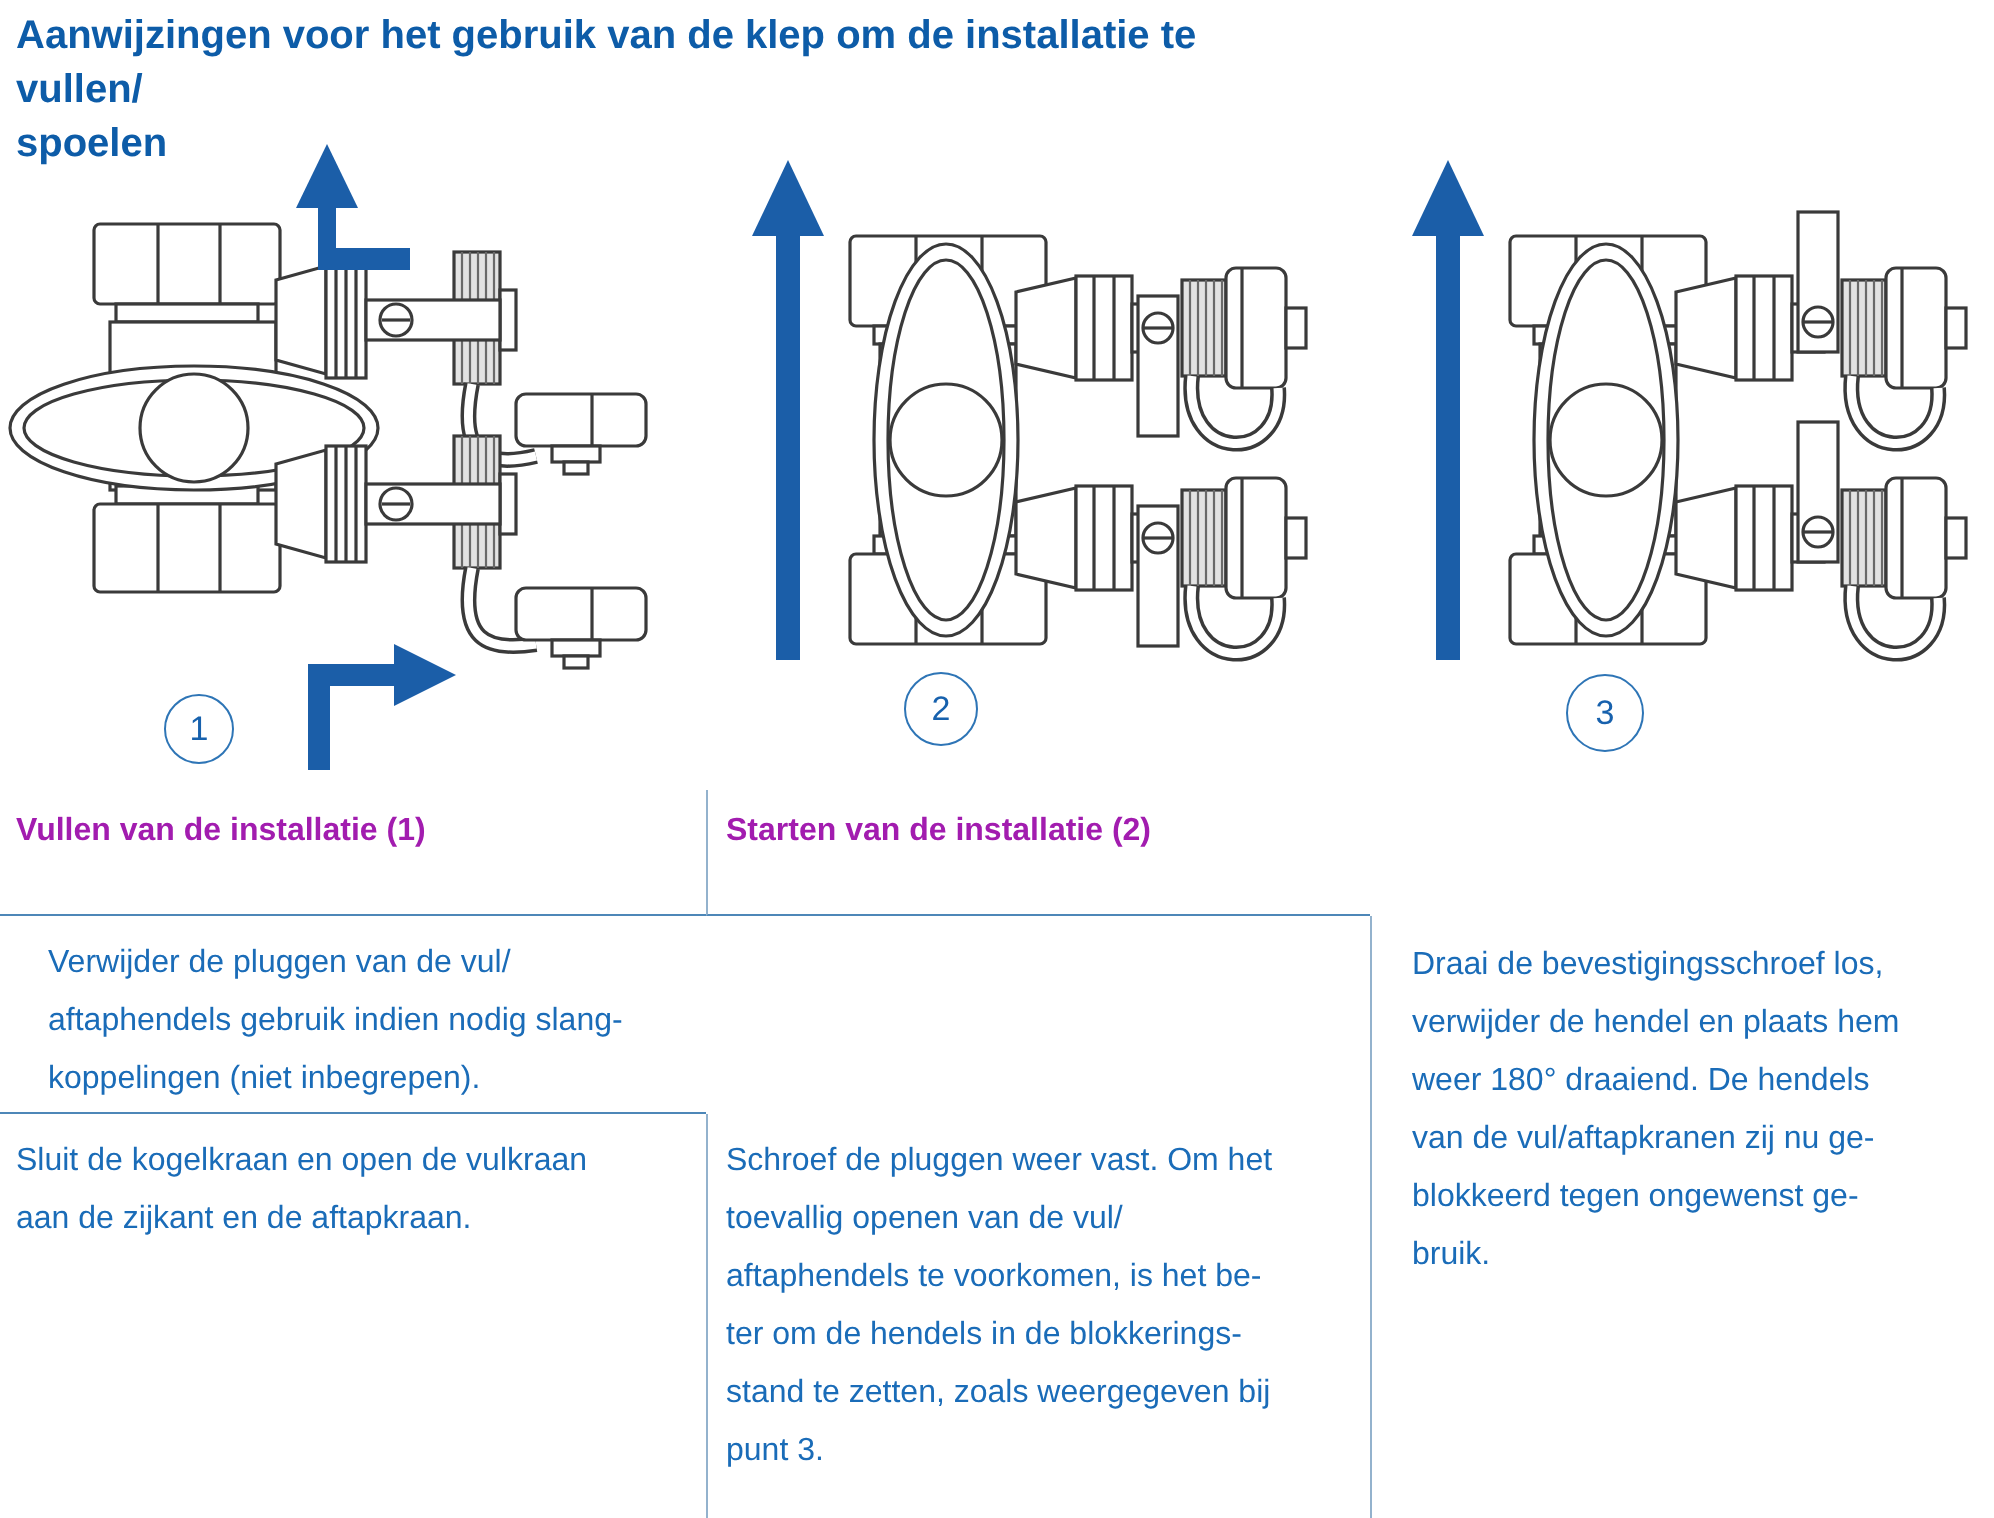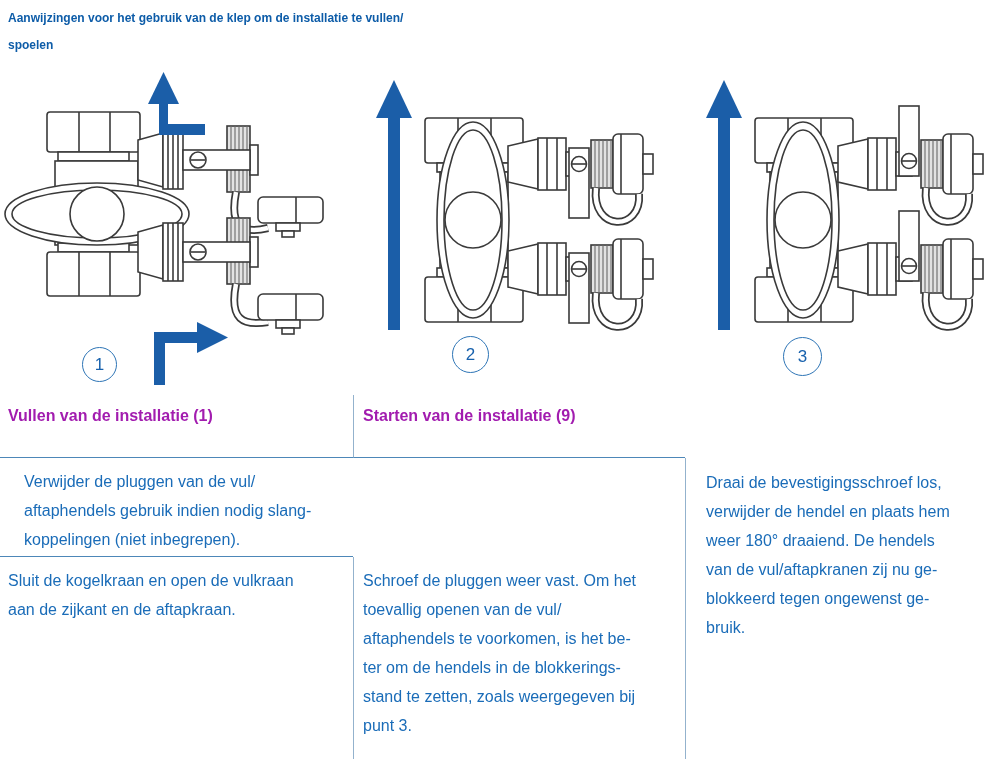--- a/index.html
+++ b/index.html
@@ -2,21 +2,21 @@
 <html><head>
 <meta charset="utf-8">
 <style>
   html,body{margin:0;padding:0;background:#fff;}
   .stage{
     position:relative;width:997px;height:759px;background:#ffffff;overflow:hidden;
     font-family:"Liberation Sans",sans-serif;
   }
   .title{
     position:absolute;top:5px;left:8px;width:640px;
-    font-size:12px;font-weight:bold;line-height:27px;color:#0d5ca8;
+    font-size:20px;font-weight:bold;line-height:27px;color:#0d5ca8;
     white-space:pre-line;
   }
   .fig{position:absolute;top:60px;}
   .fig svg{display:block;}
   .fig1{left:0;}
   .fig2{left:340px;}
   .fig3{left:670px;}
   .badge{
     position:absolute;border:1.6px solid #2e75b6;border-radius:50%;
     background:#fff;color:#1761ad;font-size:17px;
@@ -279,21 +279,21 @@
       </g>
     </svg>
   </div>
 
   <div class="badge badge1">1</div>
   <div class="badge badge2">2</div>
   <div class="badge badge3">3</div>
 
   <div class="table">
     <div class="hcell h1">Vullen van de installatie (1)</div>
-    <div class="hcell vline h2">Starten van de installatie (9)</div>
+    <div class="hcell vline h2">Starten van de installatie (2)</div>
 
     <div class="bcell c1r1">Verwijder de pluggen van de vul/
 aftaphendels gebruik indien nodig slang-
 koppelingen (niet inbegrepen).</div>
 
     <div class="bcell c1r2">Sluit de kogelkraan en open de vulkraan
 aan de zijkant en de aftapkraan.</div>
     <div class="bcell vline c2r2">Schroef de pluggen weer vast. Om het
 toevallig openen van de vul/
 aftaphendels te voorkomen, is het be-

